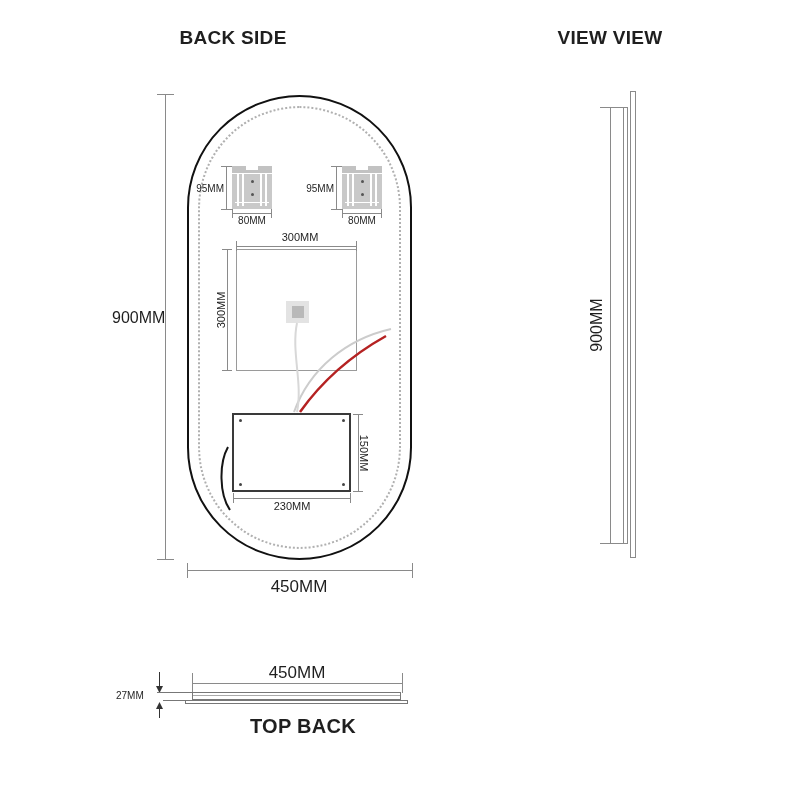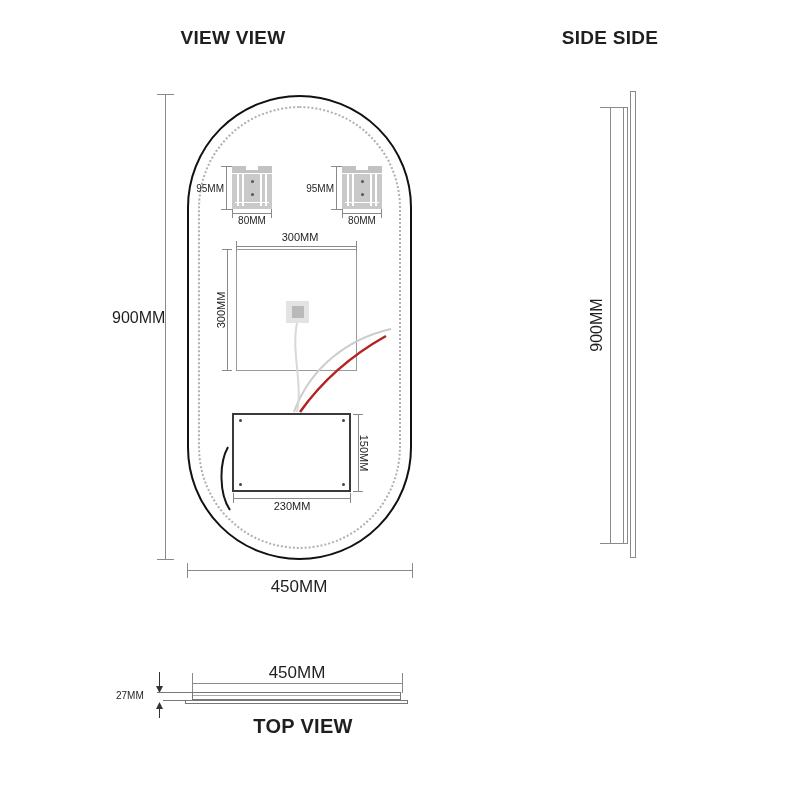--- a/index.html
+++ b/index.html
@@ -38,21 +38,21 @@
           border:2px solid #3a3a3a;box-sizing:border-box;background:#fff;}
   .dot{position:absolute;width:3px;height:3px;border-radius:50%;background:#444;}
   .sidebar-thin{position:absolute;border:1px solid #8a8a8a;box-sizing:border-box;background:#fff;}
   svg{position:absolute;left:0;top:0;}
 </style>
 </head>
 <body>
 
 <div id="canvas">
 
-  <div class="t title" style="left:233px;top:27px;">VIEW VIEW</div>
+  <div class="t title" style="left:233px;top:27px;">BACK SIDE</div>
 
   <div class="oval"></div>
   <div class="led"></div>
 
   <div class="vl" style="left:165px;top:94px;height:465px;"></div>
   <div class="hl" style="left:157px;top:94px;width:17px;"></div>
   <div class="hl" style="left:157px;top:559px;width:17px;"></div>
   <div class="t big" style="left:112px;top:309px;">900MM</div>
 
   <div class="hl" style="left:187px;top:570px;width:225px;"></div>
@@ -132,34 +132,34 @@
   <div class="dot" style="left:342px;top:483px;"></div>
   <div class="vl" style="left:358px;top:414px;height:78px;"></div>
   <div class="hl" style="left:353px;top:414px;width:10px;"></div>
   <div class="hl" style="left:353px;top:491px;width:10px;"></div>
   <div class="t sm rotcw" style="left:364px;top:453px;">150MM</div>
   <div class="hl" style="left:233px;top:498px;width:118px;"></div>
   <div class="vl" style="left:233px;top:493px;height:10px;"></div>
   <div class="vl" style="left:350px;top:493px;height:10px;"></div>
   <div class="t sm ctr" style="left:292px;top:500px;">230MM</div>
 
-  <div class="t title" style="left:610px;top:27px;">SIDE SIDE</div>
+  <div class="t title" style="left:610px;top:27px;">VIEW VIEW</div>
   <div class="vl" style="left:610px;top:107px;height:436px;"></div>
   <div class="hl" style="left:600px;top:107px;width:23px;"></div>
   <div class="hl" style="left:600px;top:543px;width:23px;"></div>
   <div class="sidebar-thin" style="left:623px;top:107px;width:5px;height:437px;"></div>
   <div class="sidebar-thin" style="left:630px;top:91px;width:6px;height:467px;"></div>
   <div class="t big rotccw" style="left:597px;top:325px;">900MM</div>
 
   <div class="t ctr" style="left:297px;top:663px;font-size:17px;">450MM</div>
   <div class="hl" style="left:192px;top:683px;width:210px;"></div>
   <div class="vl" style="left:192px;top:673px;height:20px;"></div>
   <div class="vl" style="left:402px;top:673px;height:20px;"></div>
   <div class="sidebar-thin" style="left:192px;top:692px;width:209px;height:8px;border-color:#777;">
     <div class="hl" style="left:0;top:2px;width:207px;background:#aaa;"></div>
   </div>
   <div class="sidebar-thin" style="left:185px;top:700px;width:223px;height:4px;border-color:#777;"></div>
   <div class="hl" style="left:157px;top:692px;width:35px;background:#777;"></div>
   <div class="hl" style="left:163px;top:700px;width:22px;background:#777;"></div>
   <div class="t mid" style="left:116px;top:690px;">27MM</div>
-  <div class="t title" style="left:303px;top:715px;font-size:20px;">TOP VIEW</div>
+  <div class="t title" style="left:303px;top:715px;font-size:20px;">TOP BACK</div>
 
 </div>
 
 </body></html>

